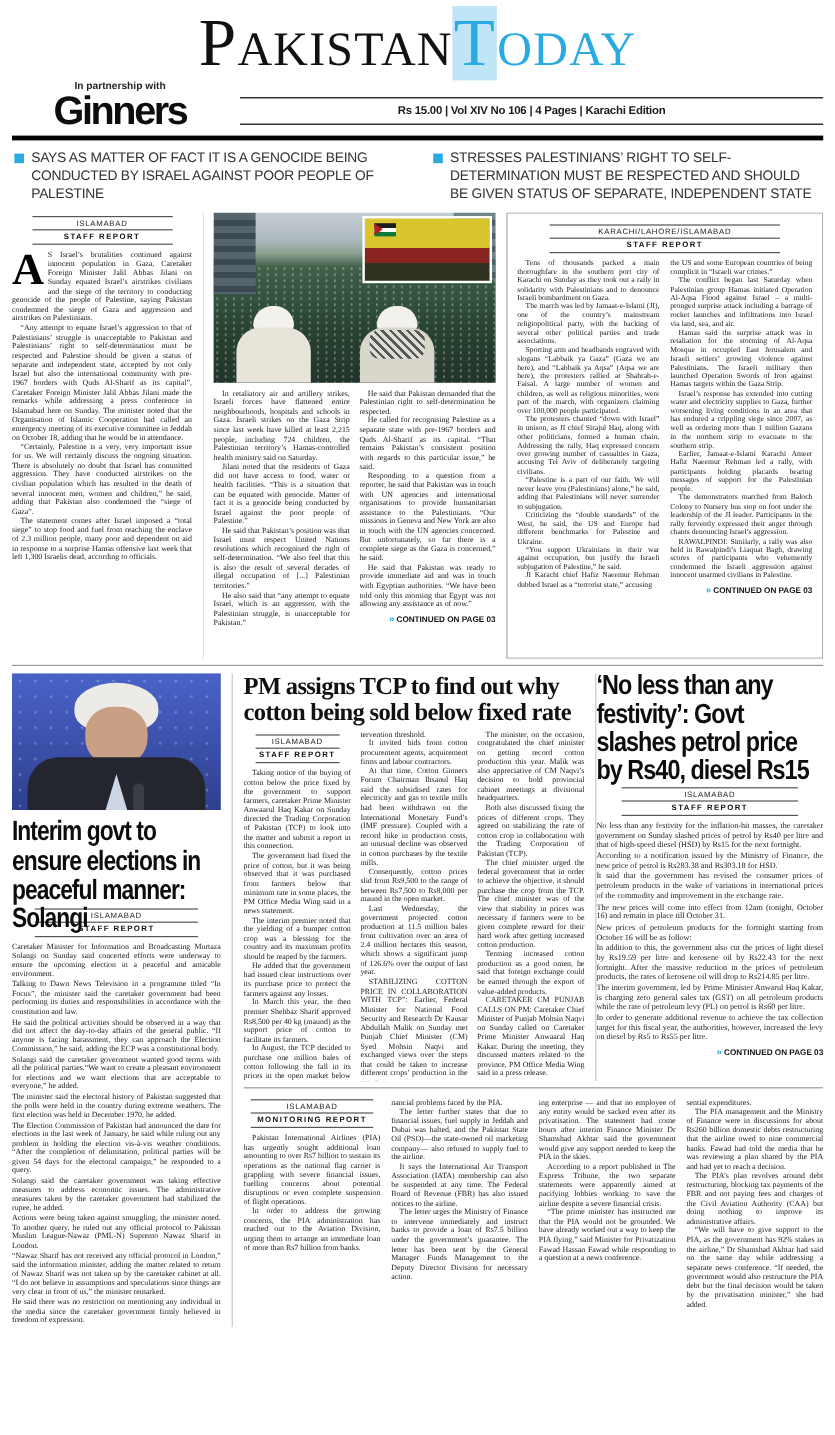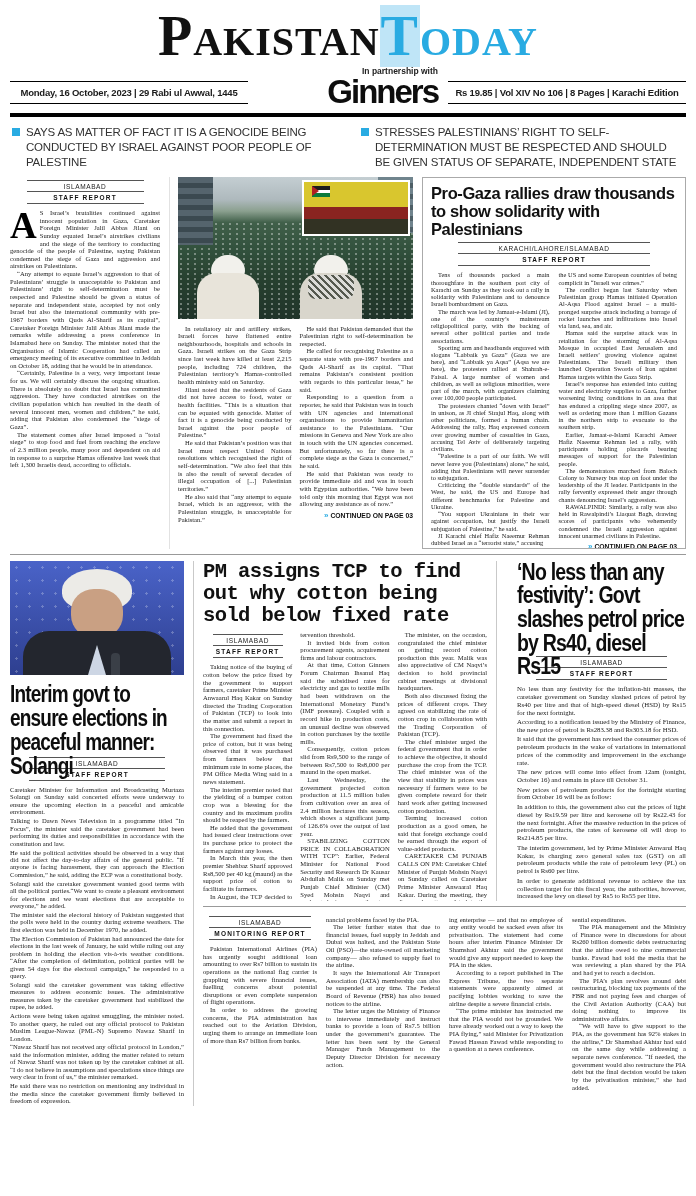--- a/index.html
+++ b/index.html
@@ -4,30 +4,30 @@
 <style>
   * { box-sizing: border-box; margin: 0; padding: 0; }
   html,body { background:#888; }
   .page {
     width: 696px; height: 1196px; margin: 0 auto; background: #fff;
     font-family: "Liberation Serif", serif; color:#1b1b1b;
     padding: 6px 10px; overflow: hidden; position: relative;
   }
   
   .logo { text-align:center; line-height:1; padding-top:2px; }
-  .logo-word { display:inline-block; font-weight:700; font-size:40px; letter-spacing:1px; font-family:"Liberation Serif",serif; }
+  .logo-word { display:inline-block; font-weight:400; font-size:40px; letter-spacing:1px; font-family:"Liberation Serif",serif; }
   .logo-word::first-letter { font-size:56px; }
   .logo-pakistan { color:#111; }
   .logo-today { color:#29ABE2; }
   .logo-today::first-letter { background:#bfe5f7; padding:0 1px; }
   .mast-row { display:flex; align-items:flex-end; gap:10px; margin-top:2px; }
   .date-box { flex:1; border-top:1.5px solid #000; border-bottom:1.5px solid #000;
     text-align:center; font-family:"Liberation Sans",sans-serif; font-weight:700;
     font-size:9.5px; padding:5px 2px; letter-spacing:-0.2px; margin-bottom:3px; }
-  .profit-box { width:180px; text-align:right; }
+  .profit-box { width:180px; text-align:center; }
   .partner-line { font-family:"Liberation Sans",sans-serif; font-size:8.5px; font-weight:700; color:#222; }
   .profit-logo { font-family:"Liberation Sans",sans-serif; font-weight:900; font-size:33px;
     letter-spacing:-2px; color:#0d0d0d; line-height:0.95; }
   .thick-rule { border-top:4px solid #000; margin:6px 0 5px; }
   
   .lead-headline-wrap { height:80px; overflow:visible; }
   .lead-headline { font-family:"Liberation Sans",sans-serif; font-weight:900; font-size:27px;
     line-height:1.05; letter-spacing:-0.8px; color:#0d0d0d; transform:scaleY(1.32); transform-origin:left top; }
   .bullets { display:flex; gap:26px; margin:8px 2px 7px; }
   .bullet { flex:1; display:flex; gap:6px; font-family:"Liberation Sans",sans-serif;
@@ -99,51 +99,50 @@
     background:#23262e; border-radius:26px 26px 0 0; }
   .s-shirt { position:absolute; left:50%; bottom:0; transform:translateX(-50%);
     border-left:9px solid transparent; border-right:9px solid transparent; border-bottom:30px solid #cdd6e4; }
   .s-mic { position:absolute; left:58%; bottom:0; width:9px; height:22px; background:#3a3f47; border-radius:4px 4px 0 0; }
   .sol-headline-wrap { height:72px; }
   .sol-headline { font-family:"Liberation Sans",sans-serif; font-weight:800; font-size:19px;
     line-height:1.04; letter-spacing:-0.8px; color:#0d0d0d; transform:scaleY(1.22); transform-origin:left top; }
   
   .mid-row { display:grid; grid-template-columns:1fr 190px; height:340px; overflow:hidden; }
   .cotton { padding-right:9px; overflow:hidden; }
-  .cotton-headline { font-family:Liberation Mono, monospace; font-weight:700; font-size:20.5px;
+  .cotton-headline { font-family:Liberation Serif, serif; font-weight:700; font-size:20.5px;
     line-height:1.08; letter-spacing:-0.6px; color:#111; }
   .cotton-cols { display:grid; grid-template-columns:repeat(3,1fr); gap:8px; margin-top:4px; }
   
-  .petrol { border-left:1px solid #c9c9c9; padding-left:20px; overflow:hidden; }
+  .petrol { border-left:1px solid #c9c9c9; padding-left:0; overflow:hidden; }
   .pet-headline-wrap { height:92px; }
   .pet-headline { font-family:"Liberation Sans",sans-serif; font-weight:800; font-size:19.5px;
     line-height:1.02; letter-spacing:-0.8px; color:#0d0d0d; transform:scaleY(1.18); transform-origin:left top; }
   
   .pia { border-top:1px solid #999; margin-top:5px; padding-top:5px; flex:1; overflow:hidden; }
   .pia-headline { font-family:"Liberation Sans",sans-serif; font-weight:700; font-size:25px;
     line-height:1.08; letter-spacing:-0.6px; color:#111; }
   .pia-cols { display:grid; grid-template-columns:repeat(4,1fr); gap:9px; margin-top:4px; }
   .pia .kicker { width:90%; margin-top:0; }
 </style>
 </head>
 <body>
 
 <div class="page">
 
   <header class="masthead">
     <div class="logo">
       <span class="logo-word logo-pakistan">PAKISTAN</span><span class="logo-word logo-today">TODAY</span>
     </div>
     <div class="mast-row">
-      <div class="date-box">Monday, 16 October, 2023 | 29 Rabi ul Awwal, 1445</div>
       <div class="profit-box">
         <div class="partner-line">In partnership with</div>
         <div class="profit-logo">Ginners</div>
       </div>
-      <div class="date-box">Rs 19.85 | Vol XIV No 106 | 8 Pages | Karachi Edition</div>
+      <div class="date-box">Rs 15.00 | Vol XIV No 106 | 4 Pages | Karachi Edition</div>
     </div>
     <div class="thick-rule"></div>
   </header>
 
   <div class="bullets">
     <div class="bullet">
       <span class="sq"></span>
       <span>SAYS AS MATTER OF FACT IT IS A GENOCIDE BEING CONDUCTED BY ISRAEL AGAINST POOR PEOPLE OF PALESTINE</span>
     </div>
     <div class="bullet">
@@ -199,21 +198,20 @@
               <p>He said that Pakistan was ready to provide immediate aid and was in touch with Egyptian authorities. “We have been told only this morning that Egypt was not allowing any assistance as of now.”</p>
             </div>
           <div class="continued">
             <span class="cont-icon">»</span>
             <span>CONTINUED ON PAGE 03</span>
           </div>
         </div>
       </div>
     </div>
     <article class="gaza-box">
-      <h2 class="gaza-headline">Pro-Gaza rallies draw thousands to show solidarity with Palestinians</h2>
       <div class="kicker">
         <div class="k-loc">KARACHI/LAHORE/ISLAMABAD</div>
         <div class="k-by">STAFF REPORT</div>
       </div>
       <div class="gaza-cols">
         <div class="body-text sz-gaza">
             <p>Tens of thousands packed a main thoroughfare in the southern port city of Karachi on Sunday as they took out a rally in solidarity with Palestinians and to denounce Israeli bombardment on Gaza.</p>
             <p>The march was led by Jamaat-e-Islami (JI), one of the country’s mainstream religiopolitical party, with the backing of several other political parties and trade associations.</p>
             <p>Sporting arm and headbands engraved with slogans “Labbaik ya Gaza” (Gaza we are here), and “Labbaik ya Aqsa” (Aqsa we are here), the protesters rallied at Shahrah-e-Faisal. A large number of women and children, as well as religious minorities, were part of the march, with organizers claiming over 100,000 people participated.</p>
             <p>The protesters chanted “down with Israel” in unison, as JI chief Sirajul Haq, along with other politicians, formed a human chain. Addressing the rally, Haq expressed concern over growing number of casualties in Gaza, accusing Tel Aviv of deliberately targeting civilians.</p>

